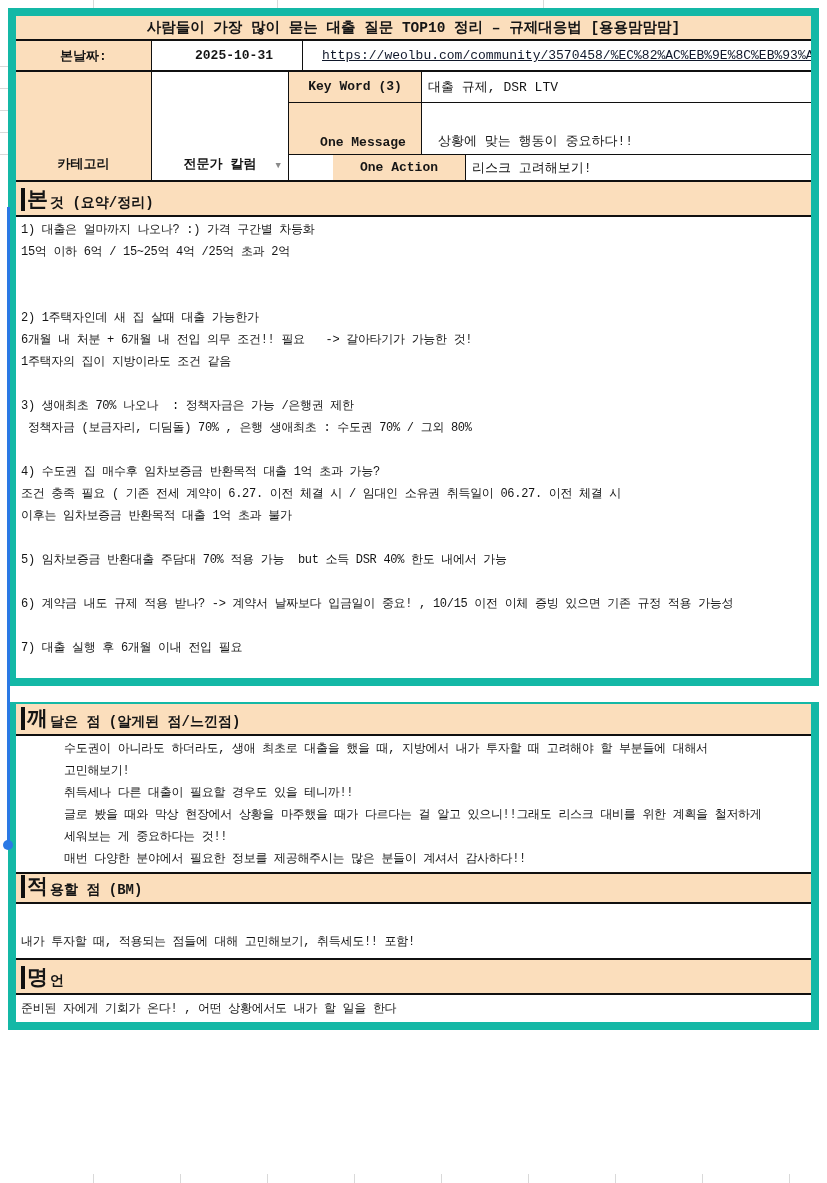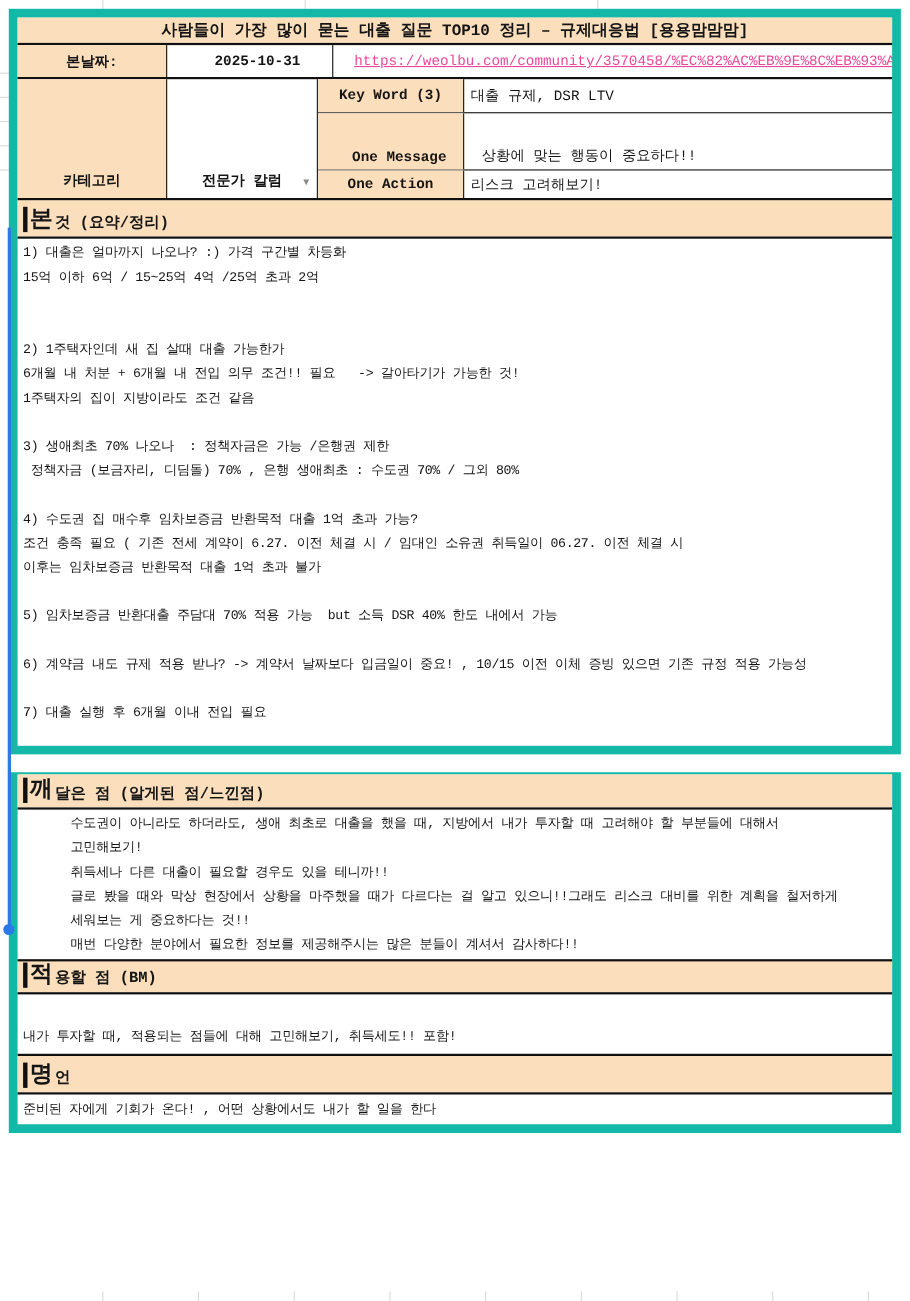--- a/index.html
+++ b/index.html
@@ -18,33 +18,33 @@
   .row{display:flex;border-top:2px solid #101010;box-sizing:border-box;}
   .row-meta{height:31px;gap:14px;}
   .cell{box-sizing:border-box;display:flex;align-items:center;}
   .cb-r{border-right:1.5px solid #101010;}
   .w1{width:136px;}
   .w2{width:137px;}
   .center{justify-content:center;}
   .bold{font-weight:bold;}
   .fs13{font-size:13px;}
   .url-cell{flex:1;overflow:hidden;padding-left:5px;white-space:nowrap;}
-  .url{color:#ec4899;text-decoration:underline;font-size:13px;white-space:nowrap;}
+  .url{color:#0f172a;text-decoration:underline;font-size:13px;white-space:nowrap;}
 
   .row-band{height:110px;}
   .band-left{display:flex;align-items:flex-end;justify-content:center;padding-bottom:7px;box-sizing:border-box;}
   .cat-value{position:relative;}
   .dd-arrow{position:absolute;right:7px;bottom:9px;font-size:9px;color:#8a8a8a;line-height:9px;}
   .band-right{flex:1;display:flex;flex-direction:column;text-align:center;}
   .kv-row{display:flex;box-sizing:border-box;border-bottom:1.5px solid #101010;}
   .kv-row:last-child{border-bottom:none;}
   .kv-label{width:133px;box-sizing:border-box;border-right:1.5px solid #101010;
             display:flex;align-items:center;justify-content:center;font-weight:bold;font-size:13px;}
   .kv-value{flex:1;display:flex;align-items:center;padding-left:6px;font-size:13px;overflow:hidden;white-space:nowrap;}
-  .h31{height:31px;} .h53{height:53px;} .h26{height:25px;}
+  .h31{height:31px;} .h53{height:53px;} .h26{height:25px;padding-left:44px;}
   .bottom-align{align-items:flex-end;padding-left:16px;}
   .kv-label.bottom-align,.kv-value.bottom-align{padding-bottom:4px;}
 
   .section-header{display:flex;align-items:flex-end;padding:0 0 4px 5px;box-sizing:border-box;border-top:2px solid #101010;}
   .hbar{width:4px;background:#101010;height:23px;margin-right:2px;}
   .hbig{font-size:21px;font-weight:bold;line-height:21px;}
   .hrest{font-size:14px;font-weight:bold;line-height:15px;margin-left:2px;}
   .sh35{height:35px;} .sh30{height:30px;}
 
   .section-content{white-space:pre;overflow:hidden;font-size:12px;line-height:22px;

